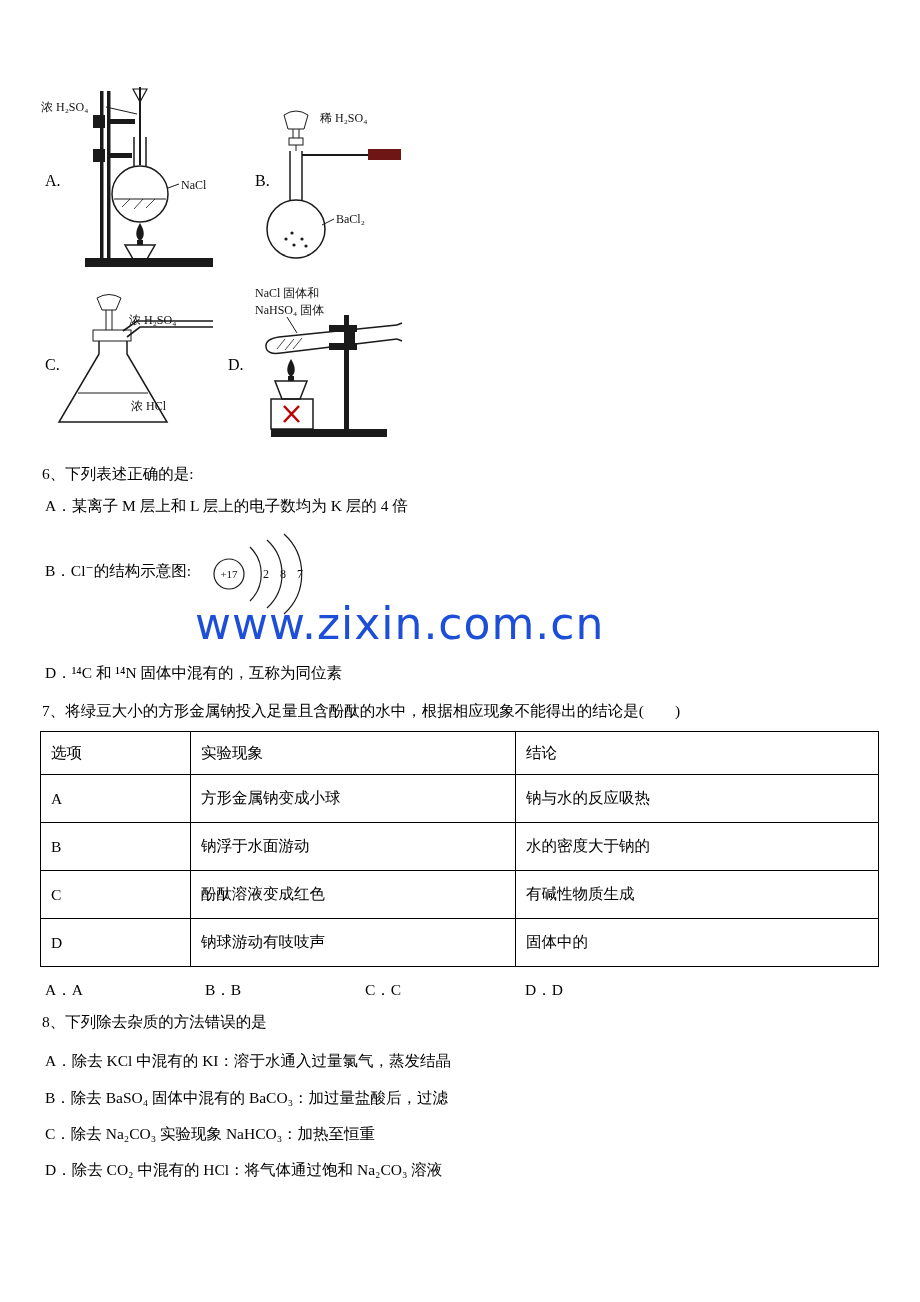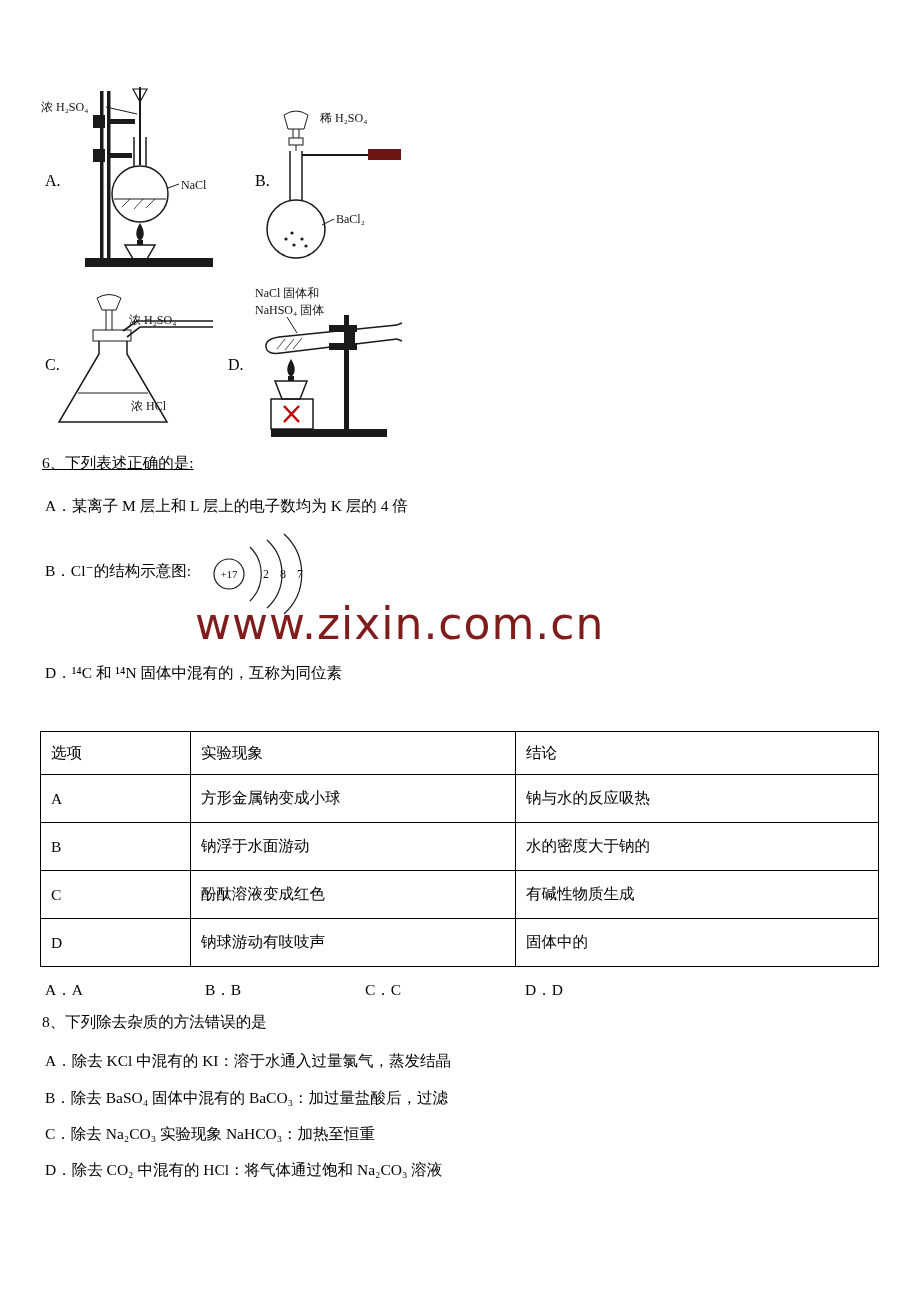--- a/index.html
+++ b/index.html
@@ -35,21 +35,21 @@
   }
   .atom-fig { position: absolute; z-index: 2; }
   .atom-fig svg { display: block; width: 100%; height: 100%; }
   .atom-fig text { fill: #111; font-family: "Liberation Serif", "DejaVu Serif", serif; }
   .watermark {
     position: absolute;
     left: 195px;
     top: 598px;
     font-size: 44px;
     letter-spacing: 1px;
-    color: #7f1d1d;
+    color: #1d4ed8;
     font-family: "DejaVu Sans", sans-serif;
     z-index: 0;
   }
   table.q7 {
     position: absolute;
     left: 40px;
     top: 731px;
     border-collapse: collapse;
     table-layout: fixed;
     z-index: 2;
@@ -196,39 +196,40 @@
         <line x1="74" y1="123" x2="59" y2="139" stroke="#c00000" stroke-width="2.5"></line>
       </g>
     </svg>
   </div>
 
   <div class="letter" style="left:45px; top:172px;">A.</div>
   <div class="letter" style="left:255px; top:172px;">B.</div>
   <div class="letter" style="left:45px; top:356px;">C.</div>
   <div class="letter" style="left:228px; top:356px;">D.</div>
 
-  <div class="line" style="left:42px; top:453px;text-decoration:underline;">6、下列表述正确的是:</div>
+  <div class="line" style="left:42px; top:464px;">6、下列表述正确的是:</div>
   <div class="line" style="left:45px; top:496px;">A．某离子 M 层上和 L 层上的电子数均为 K 层的 4 倍</div>
   <div class="line" style="left:45px; top:561px;">B．Cl⁻的结构示意图:</div>
 
   <div class="atom-fig" style="left:210px; top:533px; width:115px; height:82px;">
     <svg viewBox="0 0 115 82">
       <circle cx="19" cy="41" r="15" fill="none" stroke="#1a1a1a" stroke-width="1.2"></circle>
       <text x="19" y="45" text-anchor="middle" font-size="11">+17</text>
       <path d="M40 14 A38 38 0 0 1 40 68" fill="none" stroke="#1a1a1a" stroke-width="1.2"></path>
       <path d="M57 7 A46 46 0 0 1 57 75" fill="none" stroke="#1a1a1a" stroke-width="1.2"></path>
       <path d="M74 1 A54 54 0 0 1 74 81" fill="none" stroke="#1a1a1a" stroke-width="1.2"></path>
       <text x="53" y="45" font-size="12">2</text>
       <text x="70" y="45" font-size="12">8</text>
       <text x="87" y="45" font-size="12">7</text>
     </svg>
   </div>
 
   <div class="line" style="left:45px; top:663px;">D．¹⁴C 和 ¹⁴N 固体中混有的，互称为同位素</div>
 
+  <div class="line" style="left:42px; top:701px;">7、将绿豆大小的方形金属钠投入足量且含酚酞的水中，根据相应现象不能得出的结论是(　　)</div>
 
   <table class="q7">
     <colgroup>
       <col style="width:150px">
       <col style="width:325px">
       <col style="width:363px">
     </colgroup>
     <thead>
       <tr>
         <th>选项</th>

